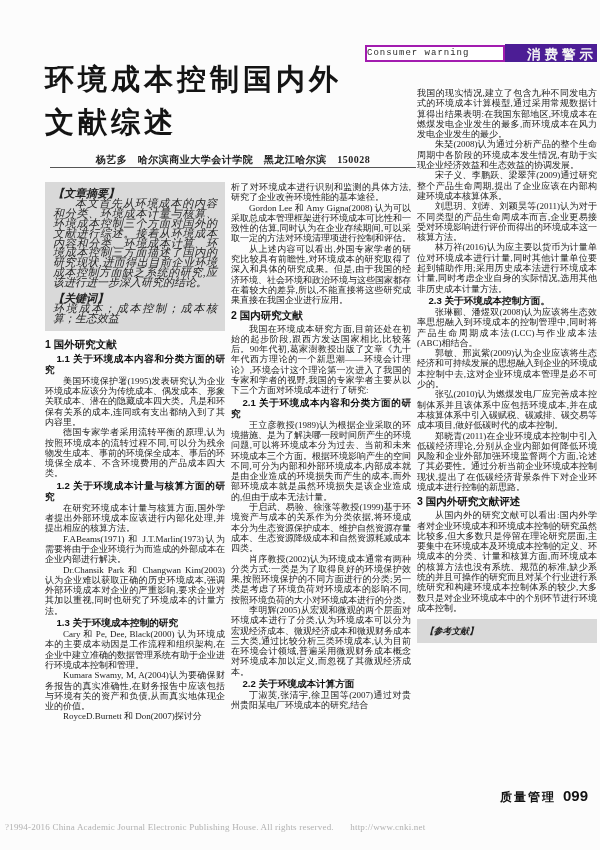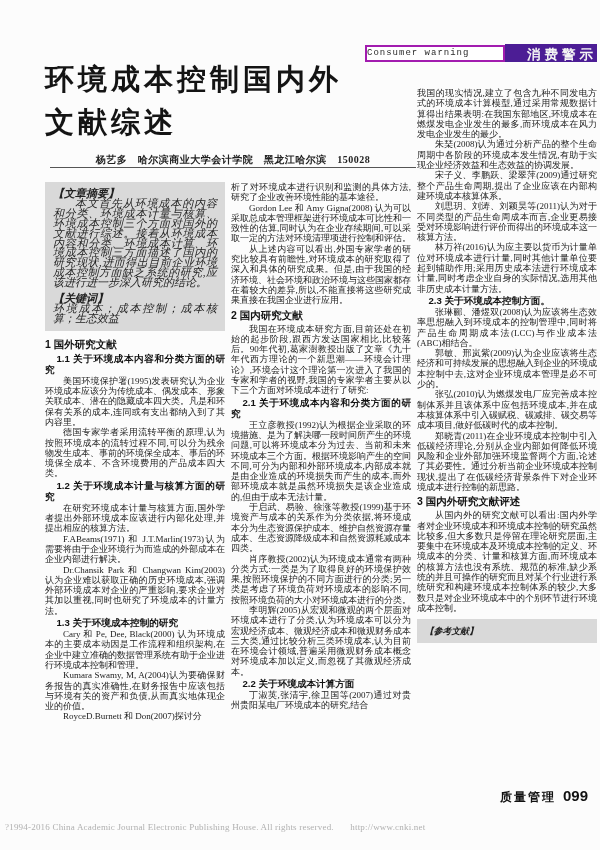--- a/index.html
+++ b/index.html
@@ -99,21 +99,21 @@
   </div>
 
   <div class="col col-mid">
     <div>
         <div class="blk pc">析了对环境成本进行识别和监测的具体方法,研究了企业改善环境性能的基本途径。</div>
         <div class="blk p">Gordon Lee 和 Amy Gigna(2008) 认为可以采取总成本管理框架进行环境成本可比性和一致性的估算,同时认为在企业存续期间,可以采取一定的方法对环境清理项进行控制和评估。</div>
         <div class="blk p">从上述内容可以看出,外国专家学者的研究比较具有前瞻性,对环境成本的研究取得了深入和具体的研究成果。但是,由于我国的经济环境、社会环境和政治环境与这些国家都存在着较大的差异,所以,不能直接将这些研究成果直接在我国企业进行应用。</div>
         <div class="blk h1">2 国内研究文献</div>
         <div class="blk p">我国在环境成本研究方面,目前还处在初始的起步阶段,跟西方发达国家相比,比较落后。90年代初,葛家澍教授出版了文章《九十年代西方理论的一个新思潮——环境会计理论》,环境会计这个理论第一次进入了我国的专家和学者的视野,我国的专家学者主要从以下三个方面对环境成本进行了研究:</div>
         <div class="blk h2">2.1 关于环境成本内容和分类方面的研究</div>
-        <div class="blk p">王立彦教授(1992)认为根据企业采取的环境措施、是为了解决哪一段时间所产生的环境问题,可以将环境成本分为过去、当前和未来环境成本三个方面。根据环境影响产生的空间不同,可分为内部和外部环境成本,内部成本就是由企业造成的环境损失而产生的成本,而外部环境成本就是虽然环境损失是该企业造成的,但由于成本无法计量。</div>
+        <div class="blk p">王立彦教授(1989)认为根据企业采取的环境措施、是为了解决哪一段时间所产生的环境问题,可以将环境成本分为过去、当前和未来环境成本三个方面。根据环境影响产生的空间不同,可分为内部和外部环境成本,内部成本就是由企业造成的环境损失而产生的成本,而外部环境成本就是虽然环境损失是该企业造成的,但由于成本无法计量。</div>
         <div class="blk p">于启武、易验、徐涨等教授(1999)基于环境资产与成本的关系作为分类依据,将环境成本分为生态资源保护成本、维护自然资源存量成本、生态资源降级成本和自然资源耗减成本四类。</div>
         <div class="blk p">肖序教授(2002)认为环境成本通常有两种分类方式:一类是为了取得良好的环境保护效果,按照环境保护的不同方面进行的分类;另一类是考虑了环境负荷对环境成本的影响不同,按照环境负荷的大小对环境成本进行的分类。</div>
         <div class="blk p">李明辉(2005)从宏观和微观的两个层面对环境成本进行了分类,认为环境成本可以分为宏观经济成本、微观经济成本和微观财务成本三大类,通过比较分析三类环境成本,认为目前在环境会计领域,普遍采用微观财务成本概念对环境成本加以定义,而忽视了其微观经济成本。</div>
         <div class="blk h2">2.2 关于环境成本计算方面</div>
         <div class="blk p">丁淑英,张清宇,徐卫国等(2007)通过对贵州贵阳某电厂环境成本的研究,结合</div>
       </div>
   </div>
 
   <div class="col col-right">
     <div>

